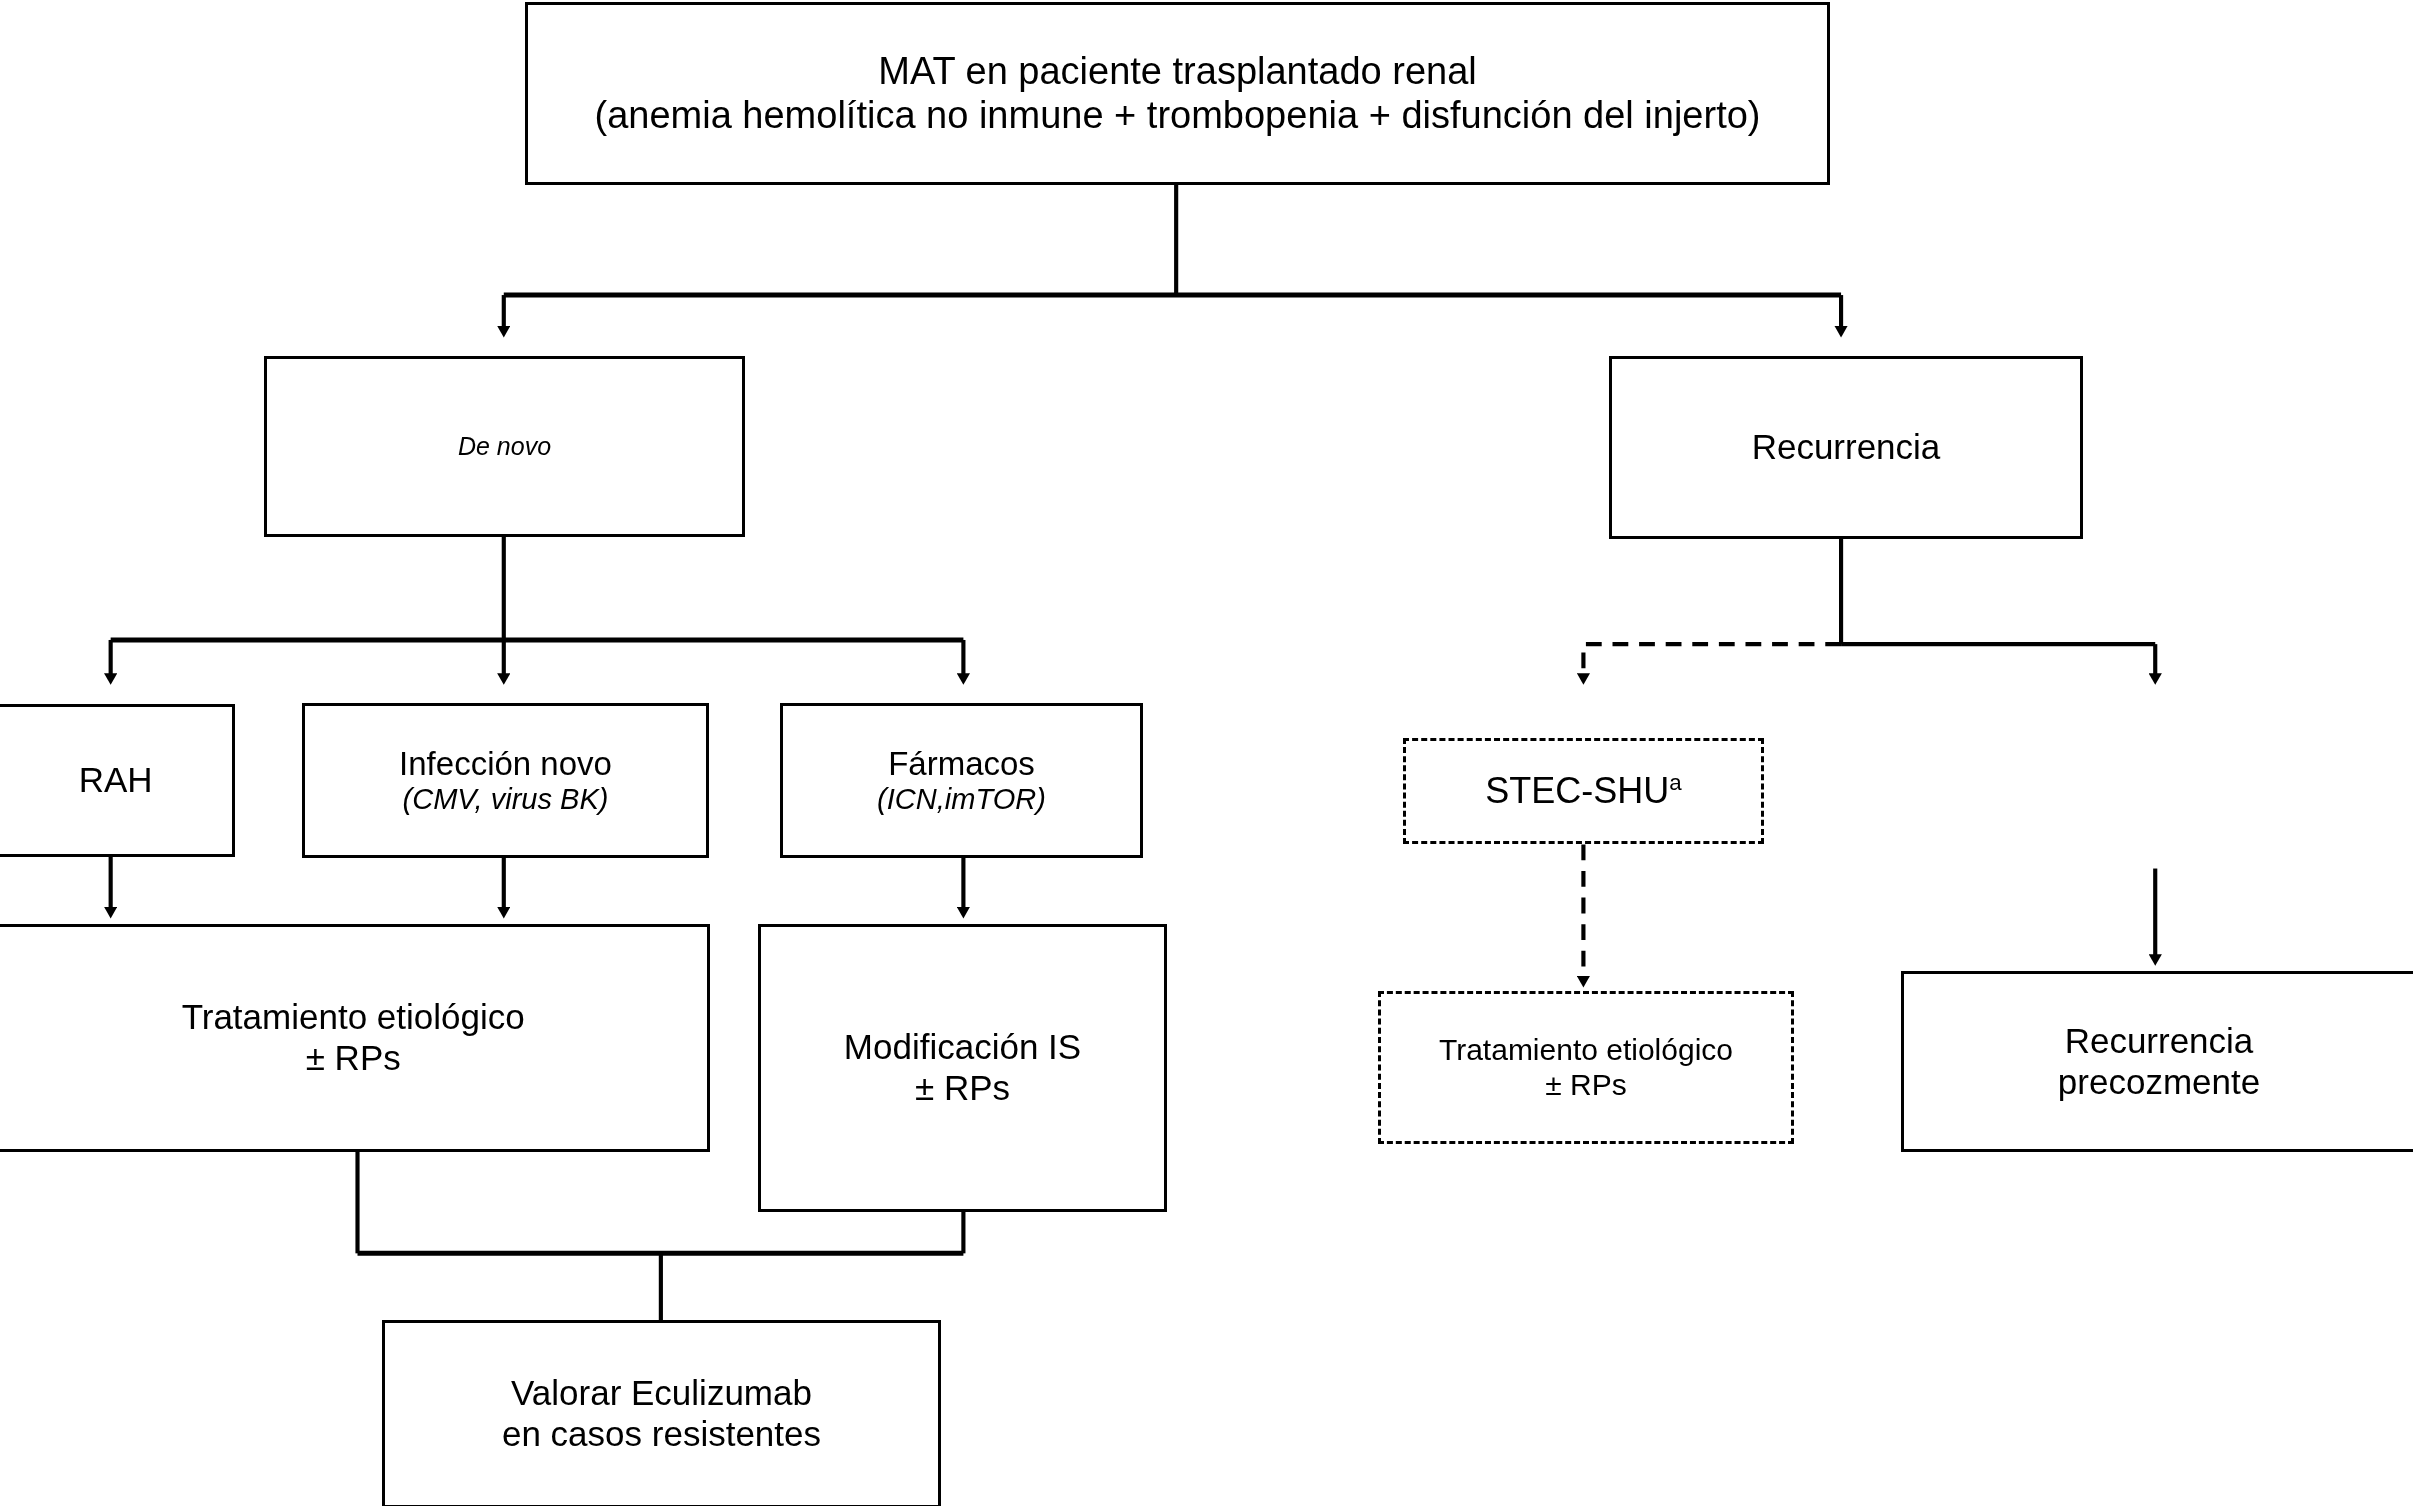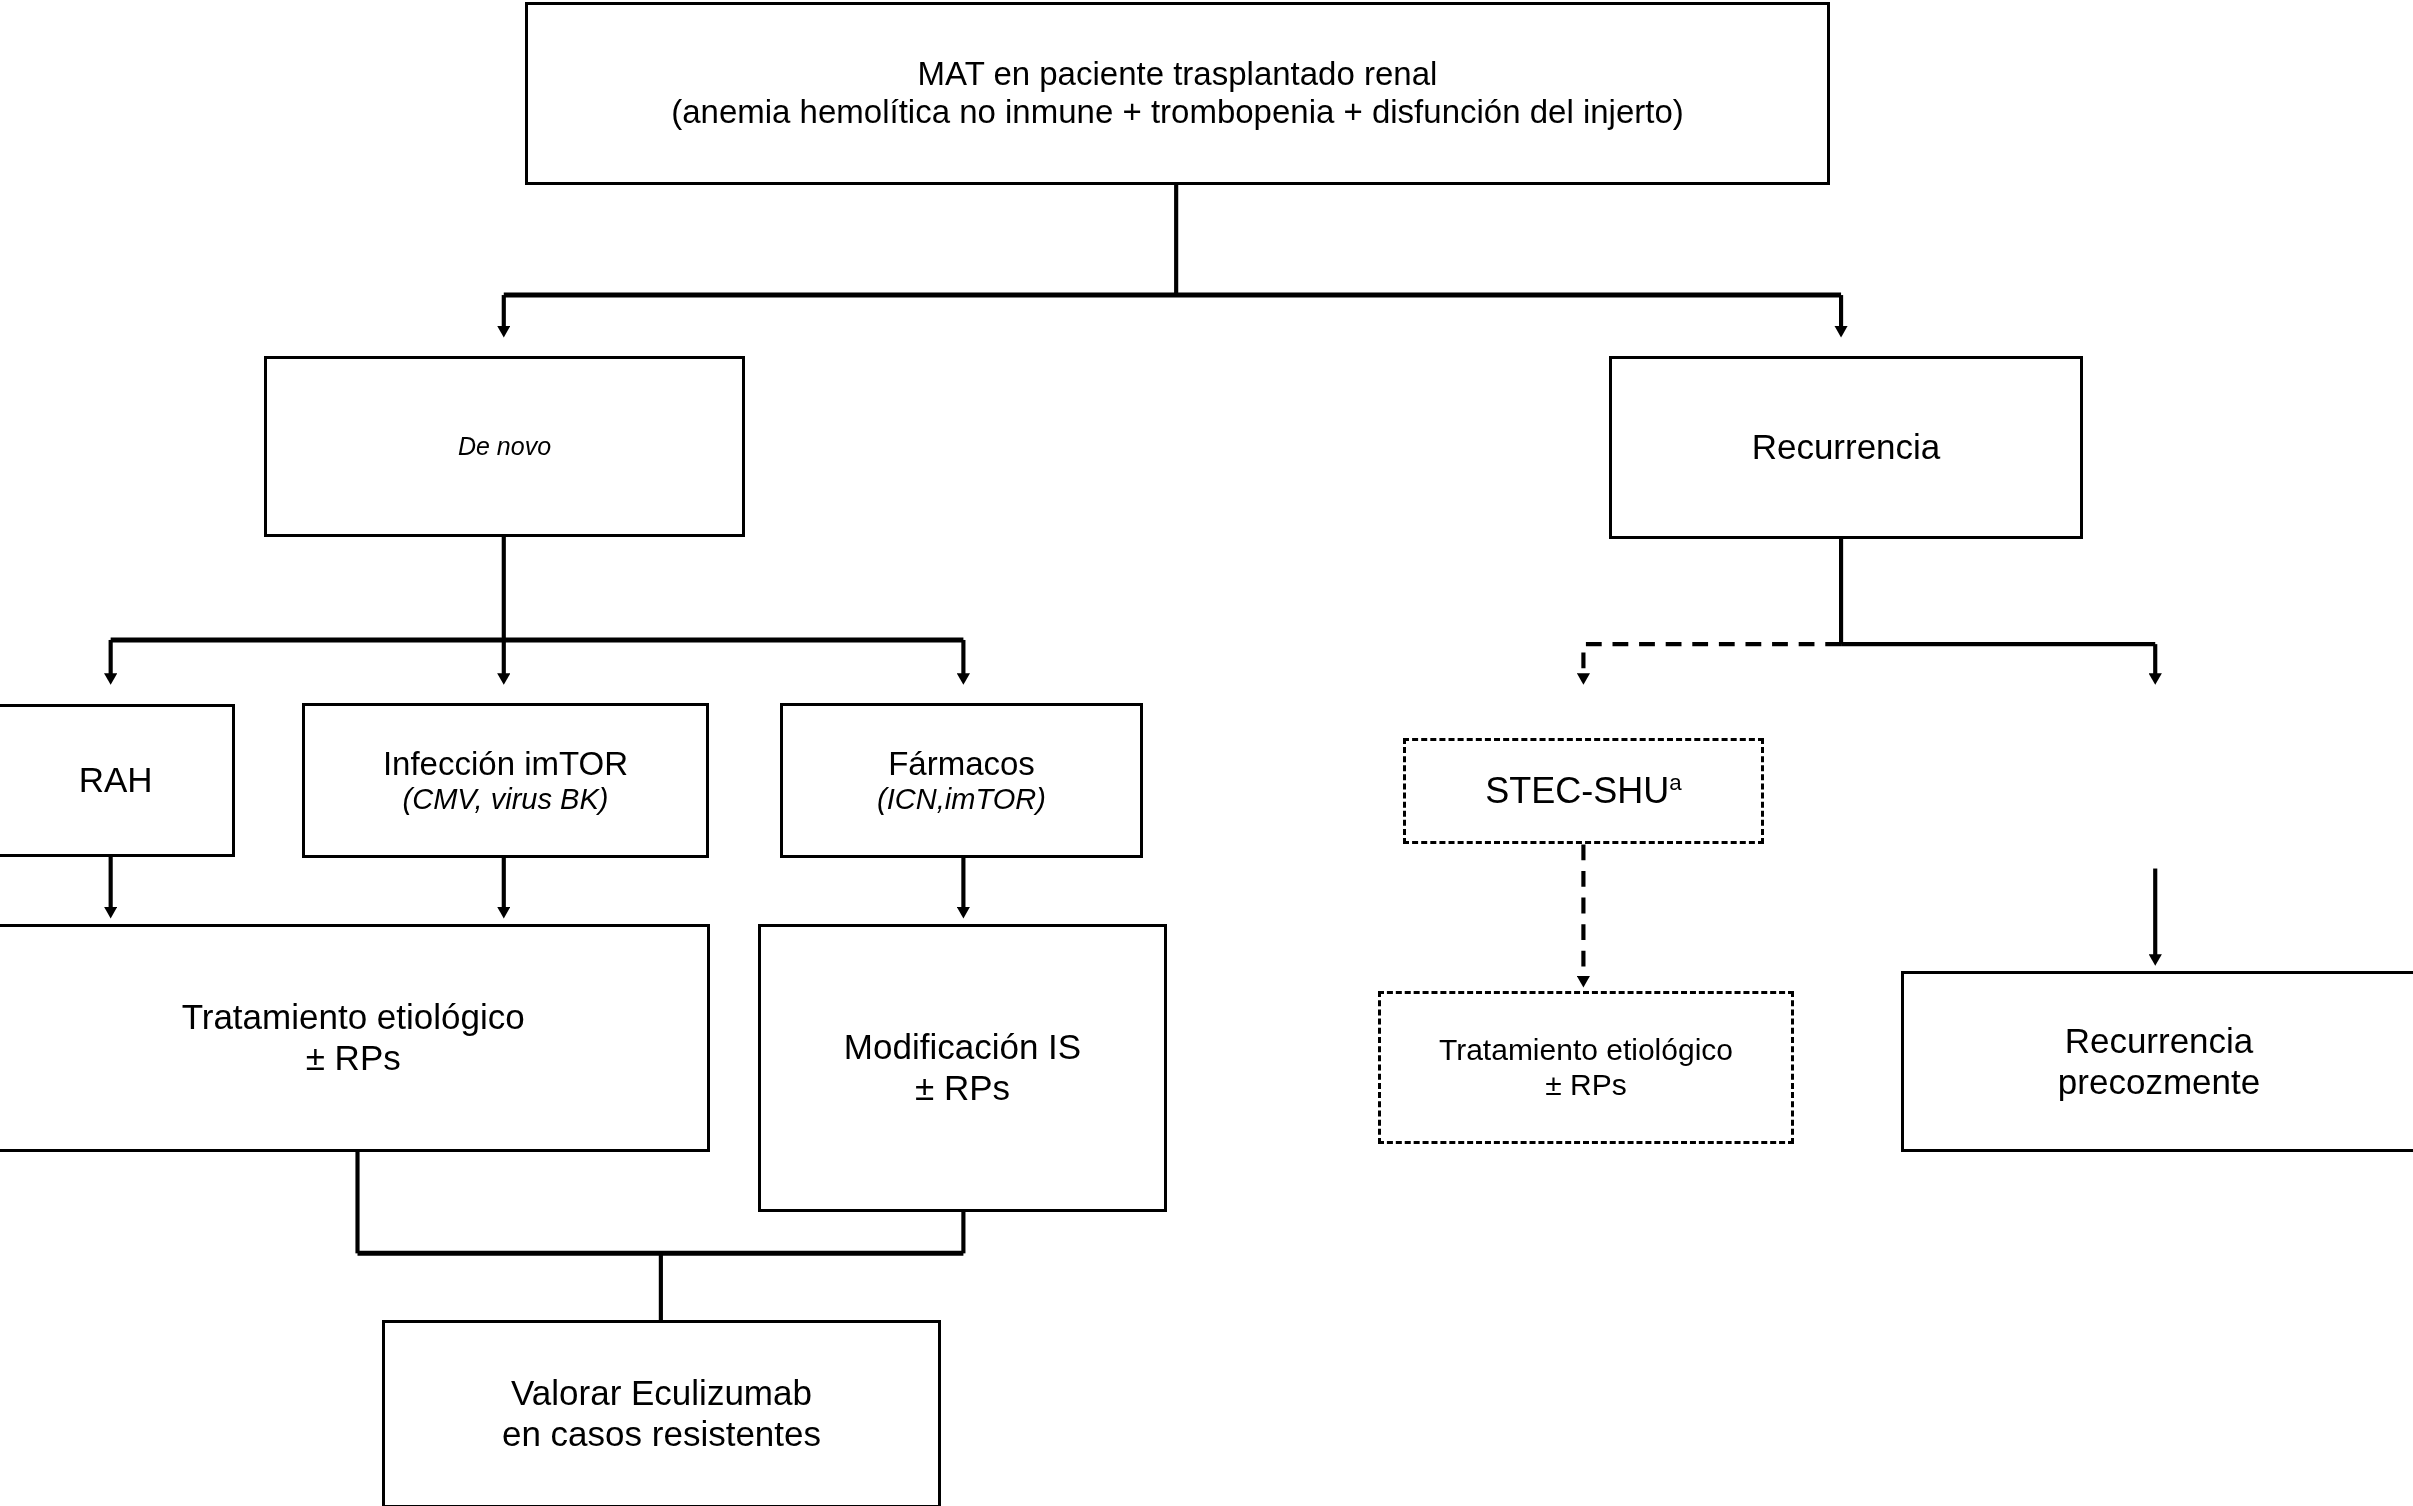--- a/index.html
+++ b/index.html
@@ -86,39 +86,39 @@
     </g>
 
     <g>
       <path d="M430,1385 L430,1508" stroke="#000" stroke-width="5" fill="none"></path>
       <path d="M1159,1385 L1159,1508" stroke="#000" stroke-width="5" fill="none"></path>
       <path d="M430,1508 L1159,1508" stroke="#000" stroke-width="6" fill="none"></path>
       <path d="M795,1508 L795,1590" stroke="#000" stroke-width="5" fill="none" marker-end="url(#ah)"></path>
     </g>
   </svg>
 
-  <div class="node solid" style="left:525px;top:1.7px;width:1305px;height:183px;font-size:33px;">
+  <div class="node solid" style="left:525px;top:1.7px;width:1305px;height:183px;font-size:38px;">
     <span class="ln">MAT en paciente trasplantado renal</span>
     <span class="ln">(anemia hemolítica no inmune + trombopenia + disfunción del injerto)</span>
   </div>
 
   <div class="node solid" style="left:264px;top:356px;width:481px;height:181px;font-size:25px;">
     <span class="ln italic">De novo</span>
   </div>
 
   <div class="node solid" style="left:1609px;top:356px;width:474px;height:183px;font-size:35px;">
     <span class="ln">Recurrencia</span>
   </div>
 
   <div class="node solid" style="left:-3.3px;top:704px;width:238px;height:153px;font-size:35px;">
     <span class="ln">RAH</span>
   </div>
 
   <div class="node solid" style="left:302px;top:703px;width:407px;height:155px;font-size:33px;">
-    <span class="ln">Infección imTOR</span>
+    <span class="ln">Infección novo</span>
     <span class="ln sub">(CMV, virus BK)</span>
   </div>
 
   <div class="node solid" style="left:780px;top:703px;width:363px;height:155px;font-size:33px;">
     <span class="ln">Fármacos</span>
     <span class="ln sub">(ICN,imTOR)</span>
   </div>
 
   <div class="node dashed" style="left:1403px;top:738px;width:361px;height:106px;font-size:36px;">
     <span class="ln"><span>STEC-SHU</span><sup>a</sup></span>

